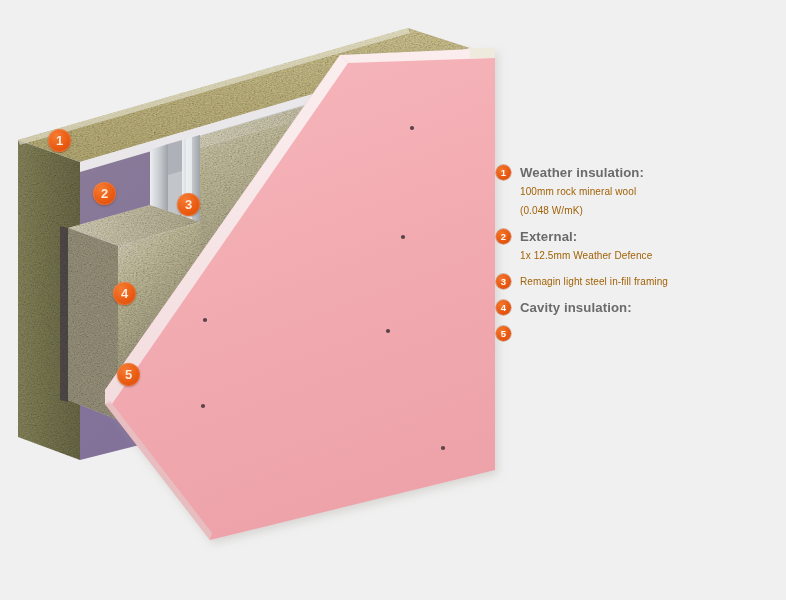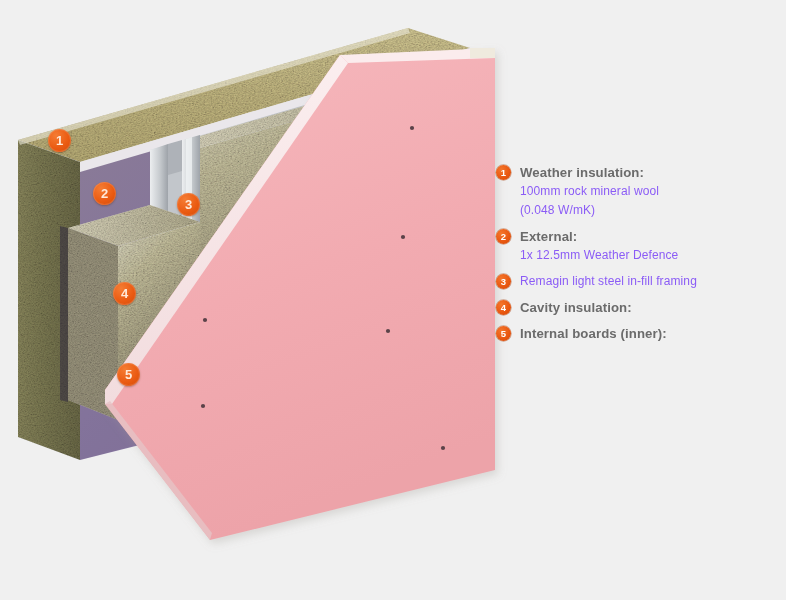--- a/index.html
+++ b/index.html
@@ -56,22 +56,22 @@
     font-weight: bold;
   }
   .legend-title {
     font-size: 13.2px;
     color: #6b6b6b;
     font-weight: bold;
     letter-spacing: 0.1px;
     line-height: 19px;
   }
   .legend-desc {
-    font-size: 12px;
-    color: #8b5cf6;
+    font-size: 10px;
+    color: #a16207;
     line-height: 19px;
     letter-spacing: 0.1px;
   }
 
   
   .callout {
     position: absolute;
     width: 23px;
     height: 23px;
     border-radius: 50%;
@@ -257,18 +257,17 @@
       <div class="legend-desc">Remagin light steel in-fill framing</div>
     </div>
 
     <div class="legend-item">
       <span class="badge-sm">4</span>
       <div class="legend-title">Cavity insulation:</div>
     </div>
 
     <div class="legend-item">
       <span class="badge-sm">5</span>
-      <div class="legend-title">Internal boards (inner):</div>
     </div>
 
   </div>
 
 </div>
 
 </body></html>

